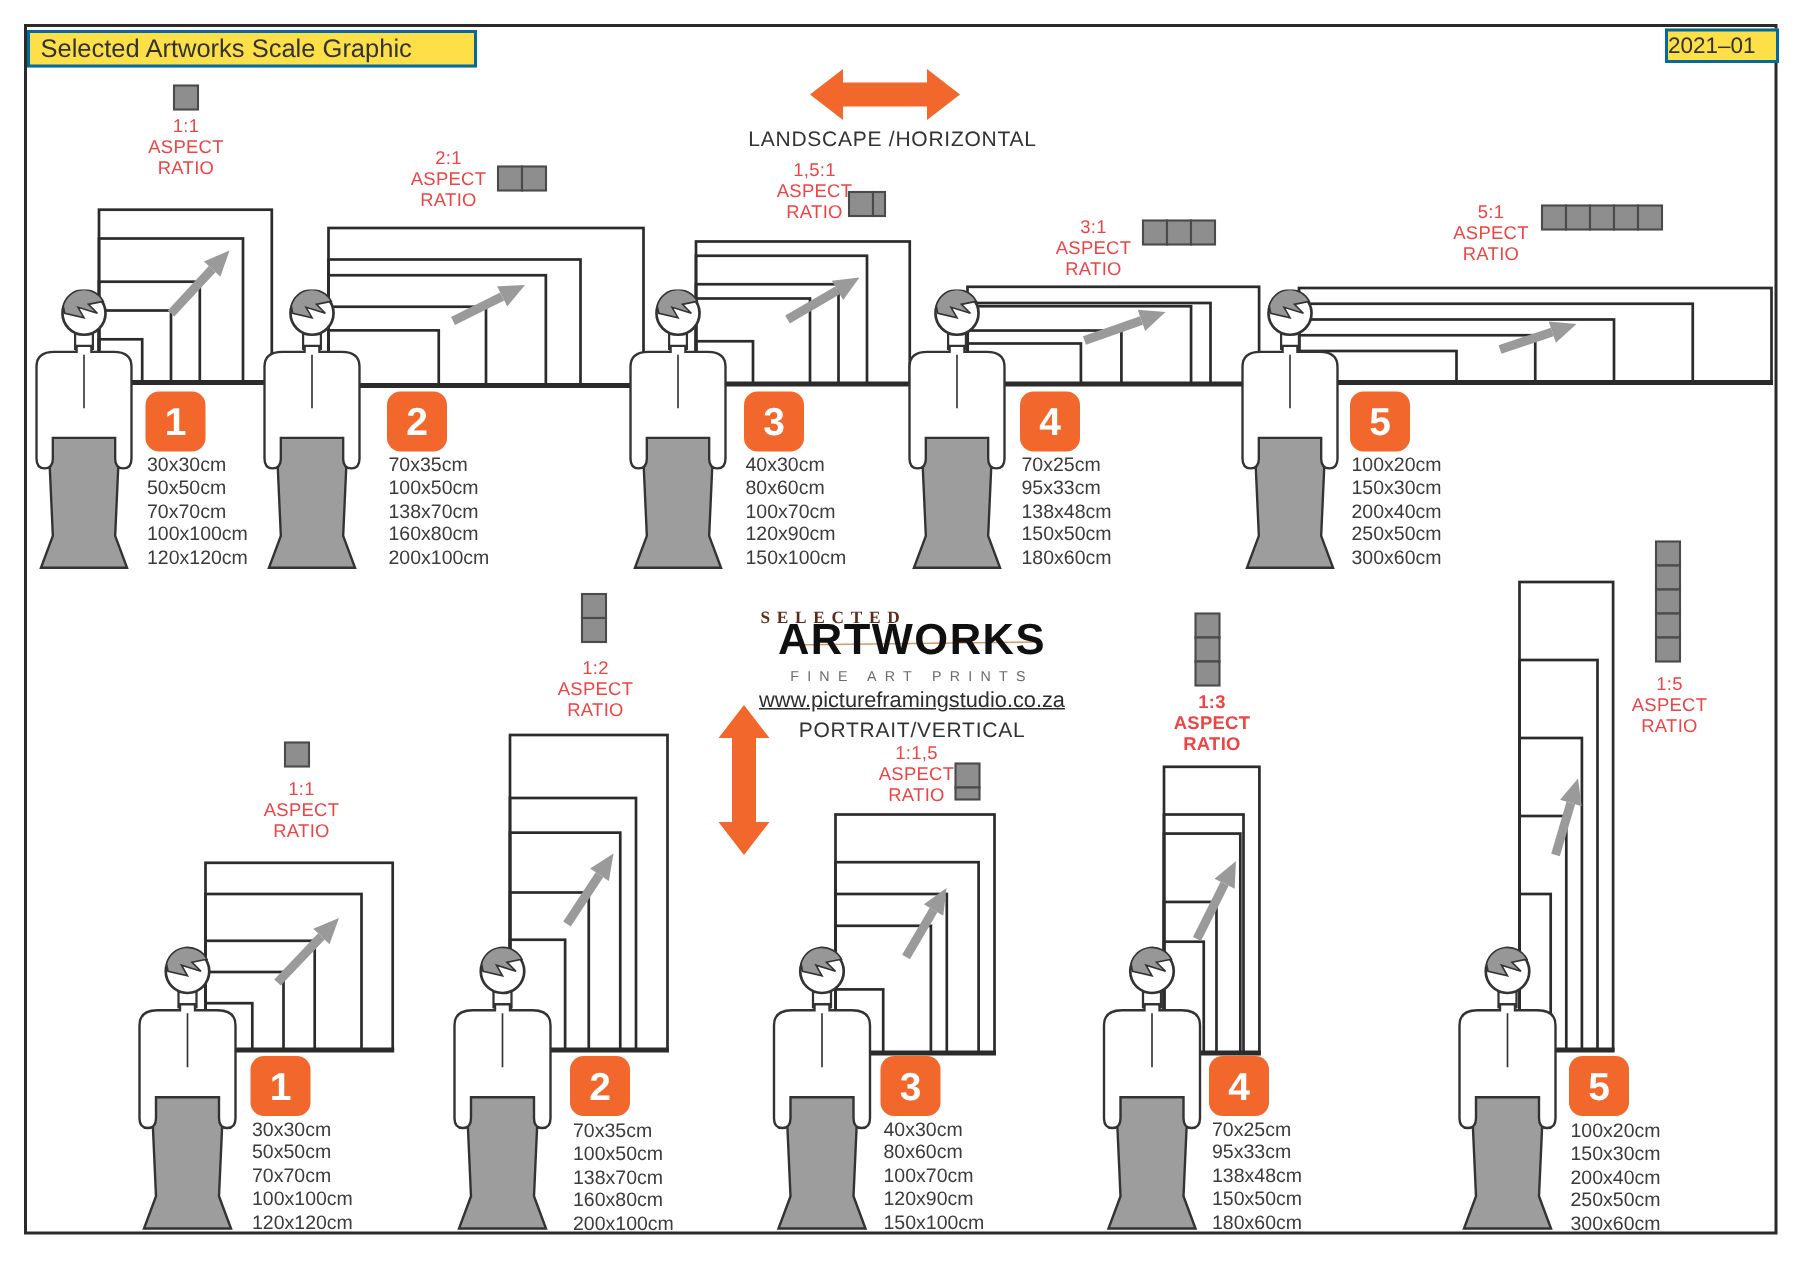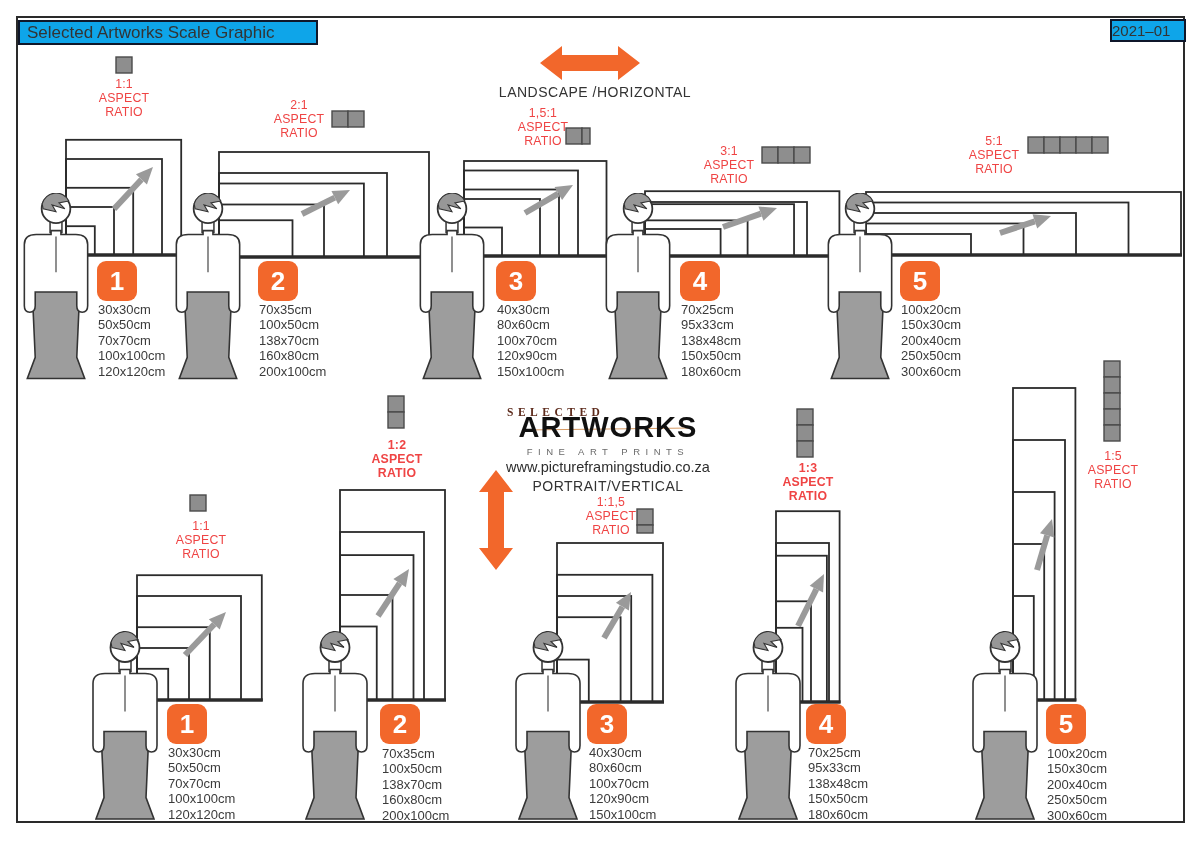--- a/index.html
+++ b/index.html
@@ -7,32 +7,32 @@
     position:relative;width:1200px;height:842px;background:#fff;
     font-family:"Liberation Sans",sans-serif;color:#3a3a3a;overflow:hidden;
   }
   #main-border{
     position:absolute;left:16px;top:16px;width:1169px;height:807px;
     border:2.5px solid #2a2a2a;box-sizing:border-box;z-index:1;
   }
   #scene{position:absolute;left:0;top:0;z-index:2;}
   #overlay{position:absolute;inset:0;z-index:3;}
   .box{
-    position:absolute;background:#0ea5e9;border:2px solid #0f172a;
+    position:absolute;background:#fde047;border:2px solid #0369a1;
     display:flex;align-items:center;box-sizing:border-box;
   }
   #title-box{left:18px;top:20px;width:300px;height:25px;padding-left:7px;font-size:17px;color:#333;}
   #studio-box{left:455px;top:19px;width:293px;height:23px;justify-content:center;}
   #studio-box .main{font-size:15px;color:#333;}
   #studio-box .copy{font-size:11px;color:#333;margin-left:5px;}
   #code-box{left:1110px;top:19px;width:76px;height:23px;justify-content:flex-start;font-size:15px;color:#333;}
   .orient-label{position:absolute;text-align:center;font-size:14px;letter-spacing:.5px;color:#333;}
   #landscape-label{left:495px;top:84px;width:200px;}
   #portrait-label{left:508px;top:478px;width:200px;}
-  #website{position:absolute;left:488px;top:459px;width:240px;text-align:center;font-size:14.5px;color:#2d2d2d;}
+  #website{position:absolute;left:488px;top:459px;width:240px;text-align:center;font-size:14.5px;color:#2d2d2d;text-decoration:underline;}
   #logo-selected{position:absolute;left:507px;top:406px;font-size:11.5px;font-weight:bold;letter-spacing:4.5px;color:#5d2b1c;font-family:Liberation Serif, serif;}
   #logo-artworks{position:absolute;left:518px;top:411px;width:180px;text-align:center;font-size:29px;font-weight:bold;letter-spacing:1px;color:#101010;}
   #logo-sub{position:absolute;left:518px;top:446px;width:180px;text-align:center;font-size:9.5px;letter-spacing:5.5px;color:#6b6b6b;}
   .ratio-label{position:absolute;width:110px;text-align:center;font-size:12.3px;line-height:13.8px;letter-spacing:.2px;color:#ef4444;}
   .badge{
     position:absolute;width:40px;height:40px;border-radius:9px;background:var(--accent,#F2672B);
     color:#fff;font-weight:bold;font-size:26px;display:flex;align-items:center;justify-content:center;
   }
   .sizes{position:absolute;font-size:13px;line-height:15.4px;color:#3b3b3b;white-space:nowrap;}
 </style>
@@ -300,21 +300,21 @@
       <div class="badge" style="position: absolute; left: 167px; top: 704px;">
         <div>1</div>
       </div>
       <div class="sizes" style="position: absolute; left: 168px; top: 745px;">
         <div>30x30cm</div>
         <div>50x50cm</div>
         <div>70x70cm</div>
         <div>100x100cm</div>
         <div>120x120cm</div>
       </div>
-      <div class="ratio-label" style="position: absolute; left: 342px; top: 439px; font-weight: bold;">
+      <div class="ratio-label" style="position: absolute; left: 342px; top: 439px;">
         <div>1:2</div>
         <div>ASPECT</div>
         <div>RATIO</div>
       </div>
       <div class="badge" style="position: absolute; left: 380px; top: 704px;">
         <div>2</div>
       </div>
       <div class="sizes" style="position: absolute; left: 382px; top: 746px;">
         <div>70x35cm</div>
         <div>100x50cm</div>

